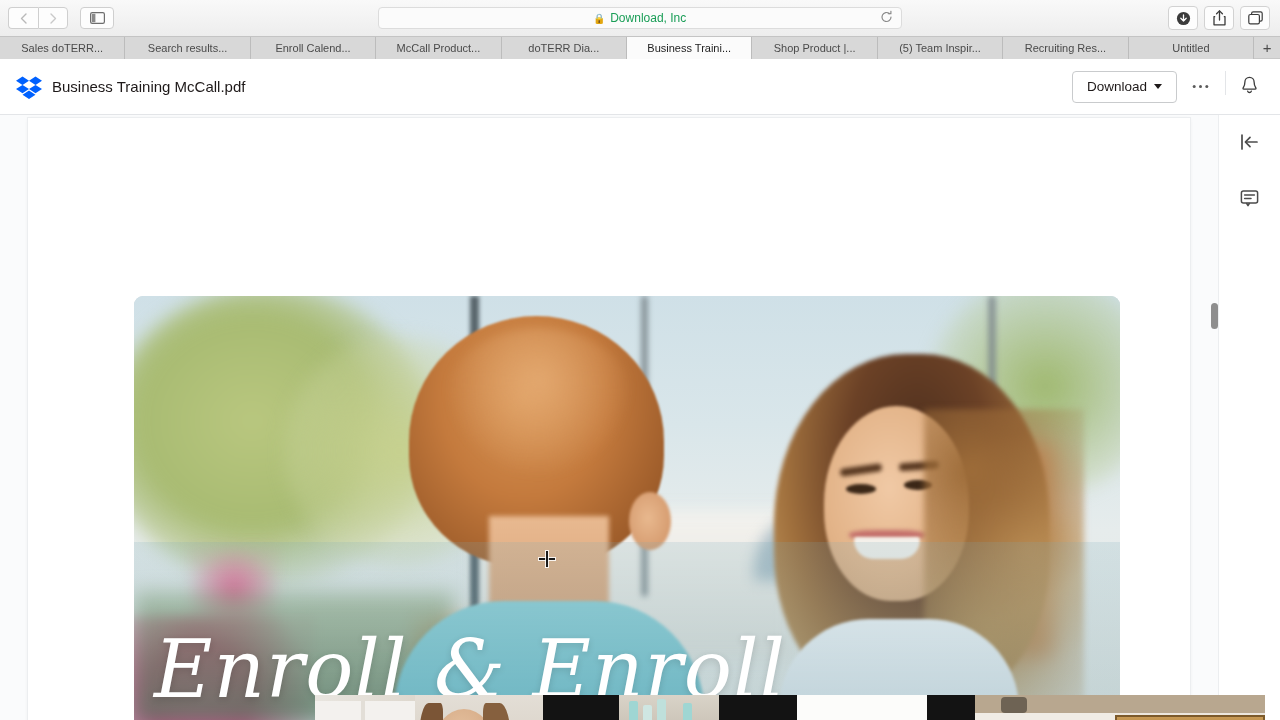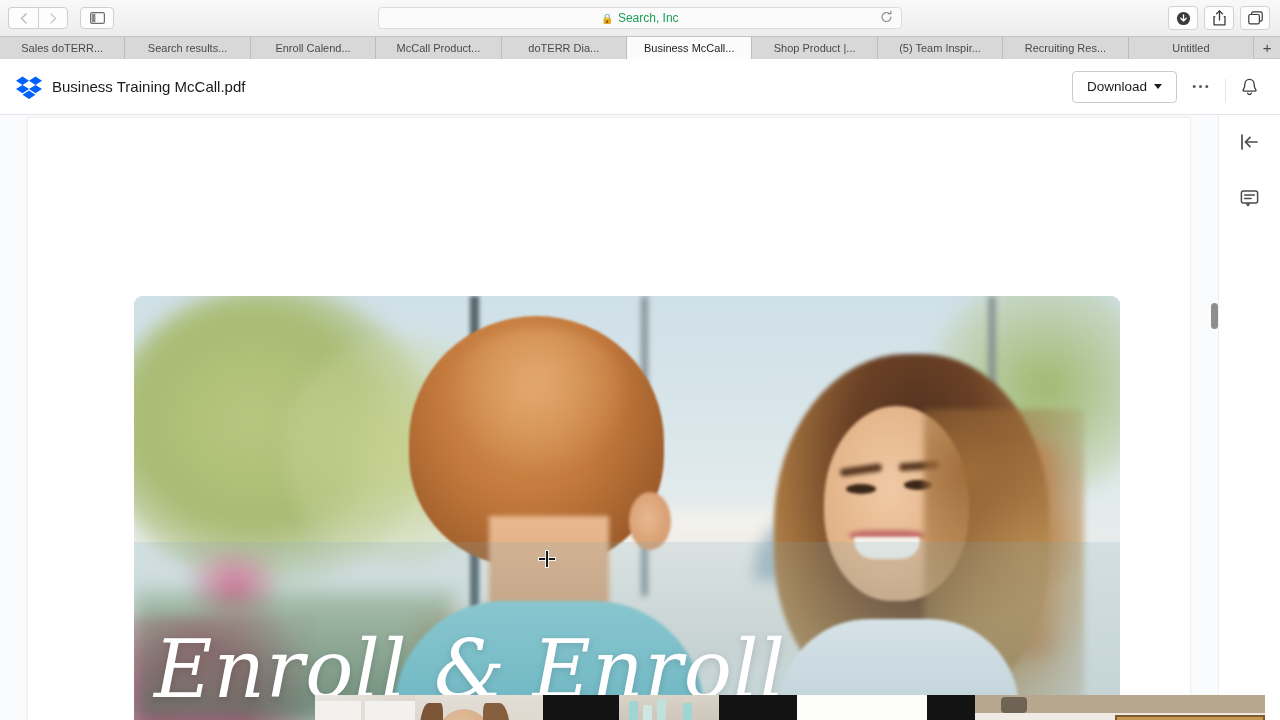--- a/index.html
+++ b/index.html
@@ -133,21 +133,21 @@
   }
   #dbx-logo { width: 26px; height: 26px; margin-right: 10px; flex: none; }
   #file-title {
     font-size: 15px;
     color: #1e1919;
   }
   #header-right {
     position: absolute;
     right: 16px;
     display: flex;
-    align-items: flex-end;
+    align-items: flex-start;
   }
   #download-button {
     height: 32px;
     padding: 0 14px;
     border: 1px solid #c9cbcd;
     border-radius: 4px;
     background: #ffffff;
     font-size: 13.5px;
     color: #1e1919;
     display: flex;
@@ -521,21 +521,21 @@
     </div>
     <div class="chrome-btn single">
       <svg width="15" height="12" viewBox="0 0 15 12">
         <rect x="0.6" y="0.6" width="13.8" height="10.8" rx="1.6" fill="none" stroke="#6e6e6e" stroke-width="1.2"></rect>
         <rect x="1.8" y="1.8" width="3.6" height="8.4" fill="#8a8a8a"></rect>
       </svg>
     </div>
 
     <div id="url-field">
       <span class="lock">🔒</span>
-      <span>Search, Inc</span>
+      <span>Download, Inc</span>
       <span id="reload-btn">
         <svg width="13" height="13" viewBox="0 0 13 13">
           <path d="M11 6.5a4.5 4.5 0 1 1-1.6-3.45" fill="none" stroke="#8c8c8c" stroke-width="1.2" stroke-linecap="round"></path>
           <path d="M10.9 0.6v2.6H8.3" fill="none" stroke="#8c8c8c" stroke-width="1.2" stroke-linecap="round" stroke-linejoin="round"></path>
         </svg>
       </span>
     </div>
 
     <div id="toolbar-right">
       <div class="tool-icon-btn">
@@ -559,21 +559,21 @@
       </div>
     </div>
   </div>
 
   <div id="tab-strip">
     <div class="tab">Sales doTERR...</div>
     <div class="tab">Search results...</div>
     <div class="tab">Enroll Calend...</div>
     <div class="tab">McCall Product...</div>
     <div class="tab">doTERR Dia...</div>
-    <div class="tab active">Business McCall...</div>
+    <div class="tab active">Business Traini...</div>
     <div class="tab">Shop Product |...</div>
     <div class="tab">(5) Team Inspir...</div>
     <div class="tab">Recruiting Res...</div>
     <div class="tab">Untitled</div>
     <div id="new-tab-btn">+</div>
   </div>
 </div>
 
 <div id="app-header">
   <svg id="dbx-logo" viewBox="0 0 32 32">

